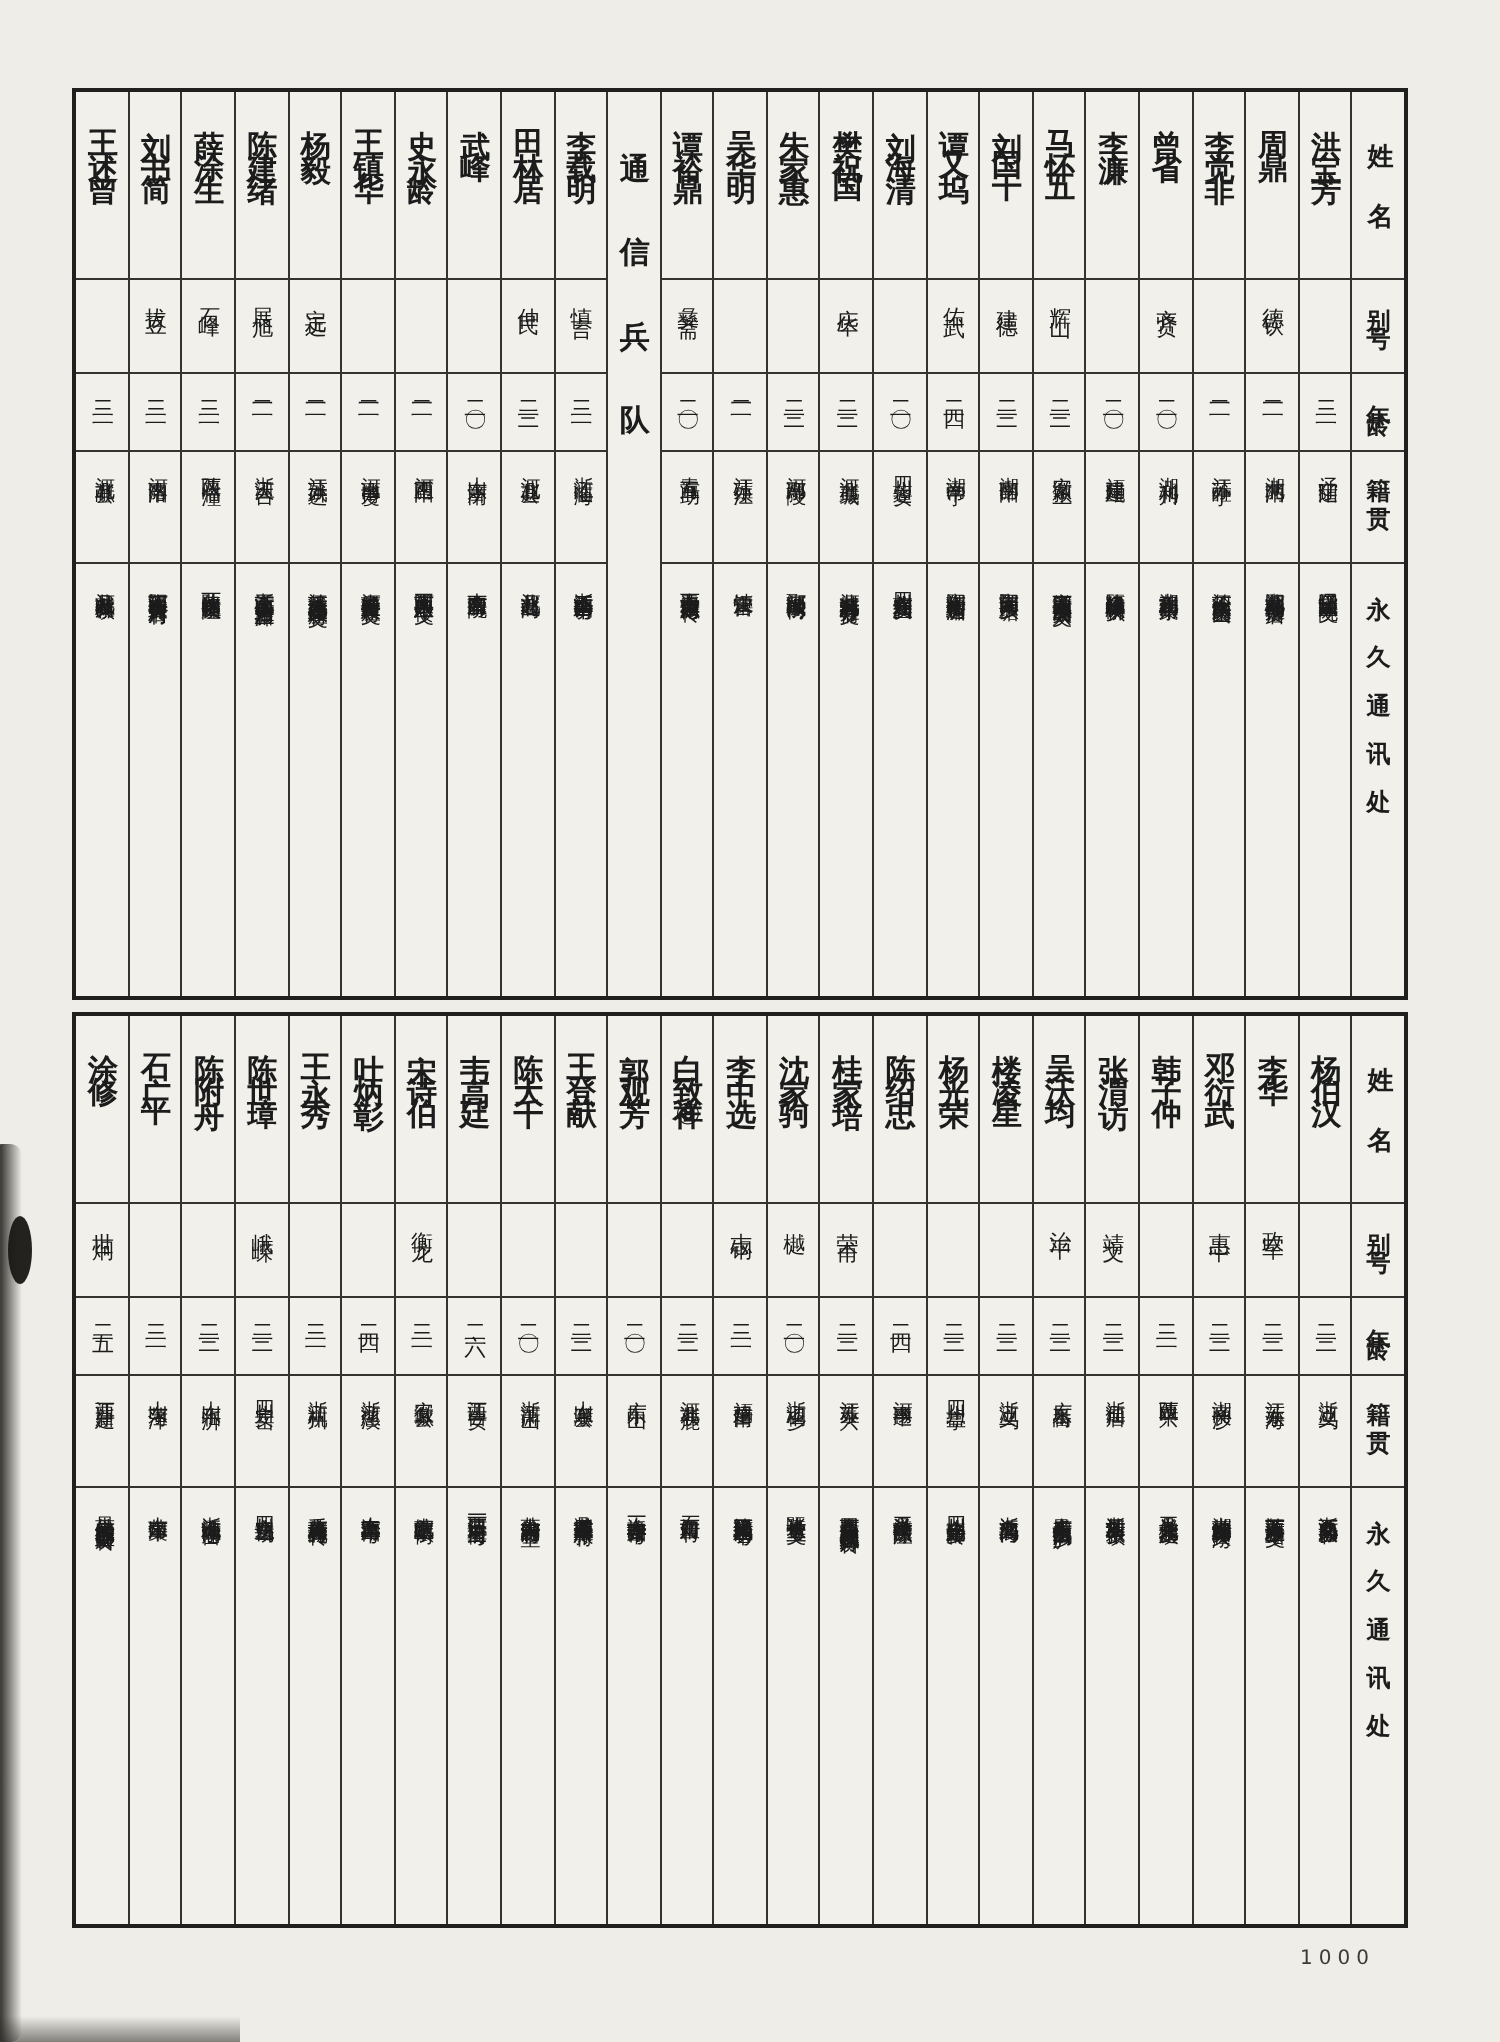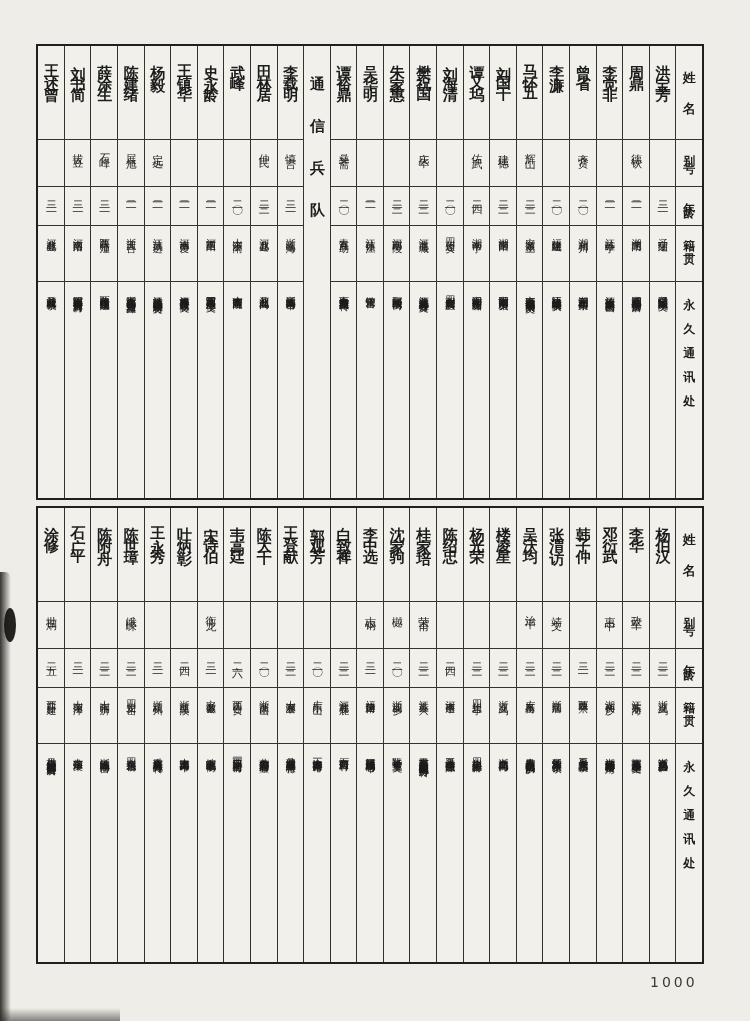--- a/index.html
+++ b/index.html
@@ -42,21 +42,21 @@
 
   .hdr { font-weight:bold; }
   .hdr-name    { font-size:13px; letter-spacing:30px; padding-top:8px; }
   .hdr-alias   { font-size:12px; letter-spacing:9px; }
   .hdr-age     { font-size:12px; letter-spacing:5px; }
   .hdr-native  { font-size:12px; letter-spacing:14px; }
   .hdr-address { font-size:12px; letter-spacing:24px; }
 
   .page-number {
     position:absolute; left:650px; top:974px;
-    font-size:14px; letter-spacing:3px; color:#3a3a36;
+    font-size:10px; letter-spacing:3px; color:#3a3a36;
   }
   
   .edge-smudge {
     position:absolute; left:-5px; top:572px; width:16px; height:449px;
     background:linear-gradient(to right, #2c2b27 35%, rgba(44,43,39,0));
     border-radius:6px; opacity:0.9;
   }
   .edge-blob {
     position:absolute; left:4px; top:608px; width:12px; height:34px;
     background:#181714; border-radius:50%; opacity:0.95;

